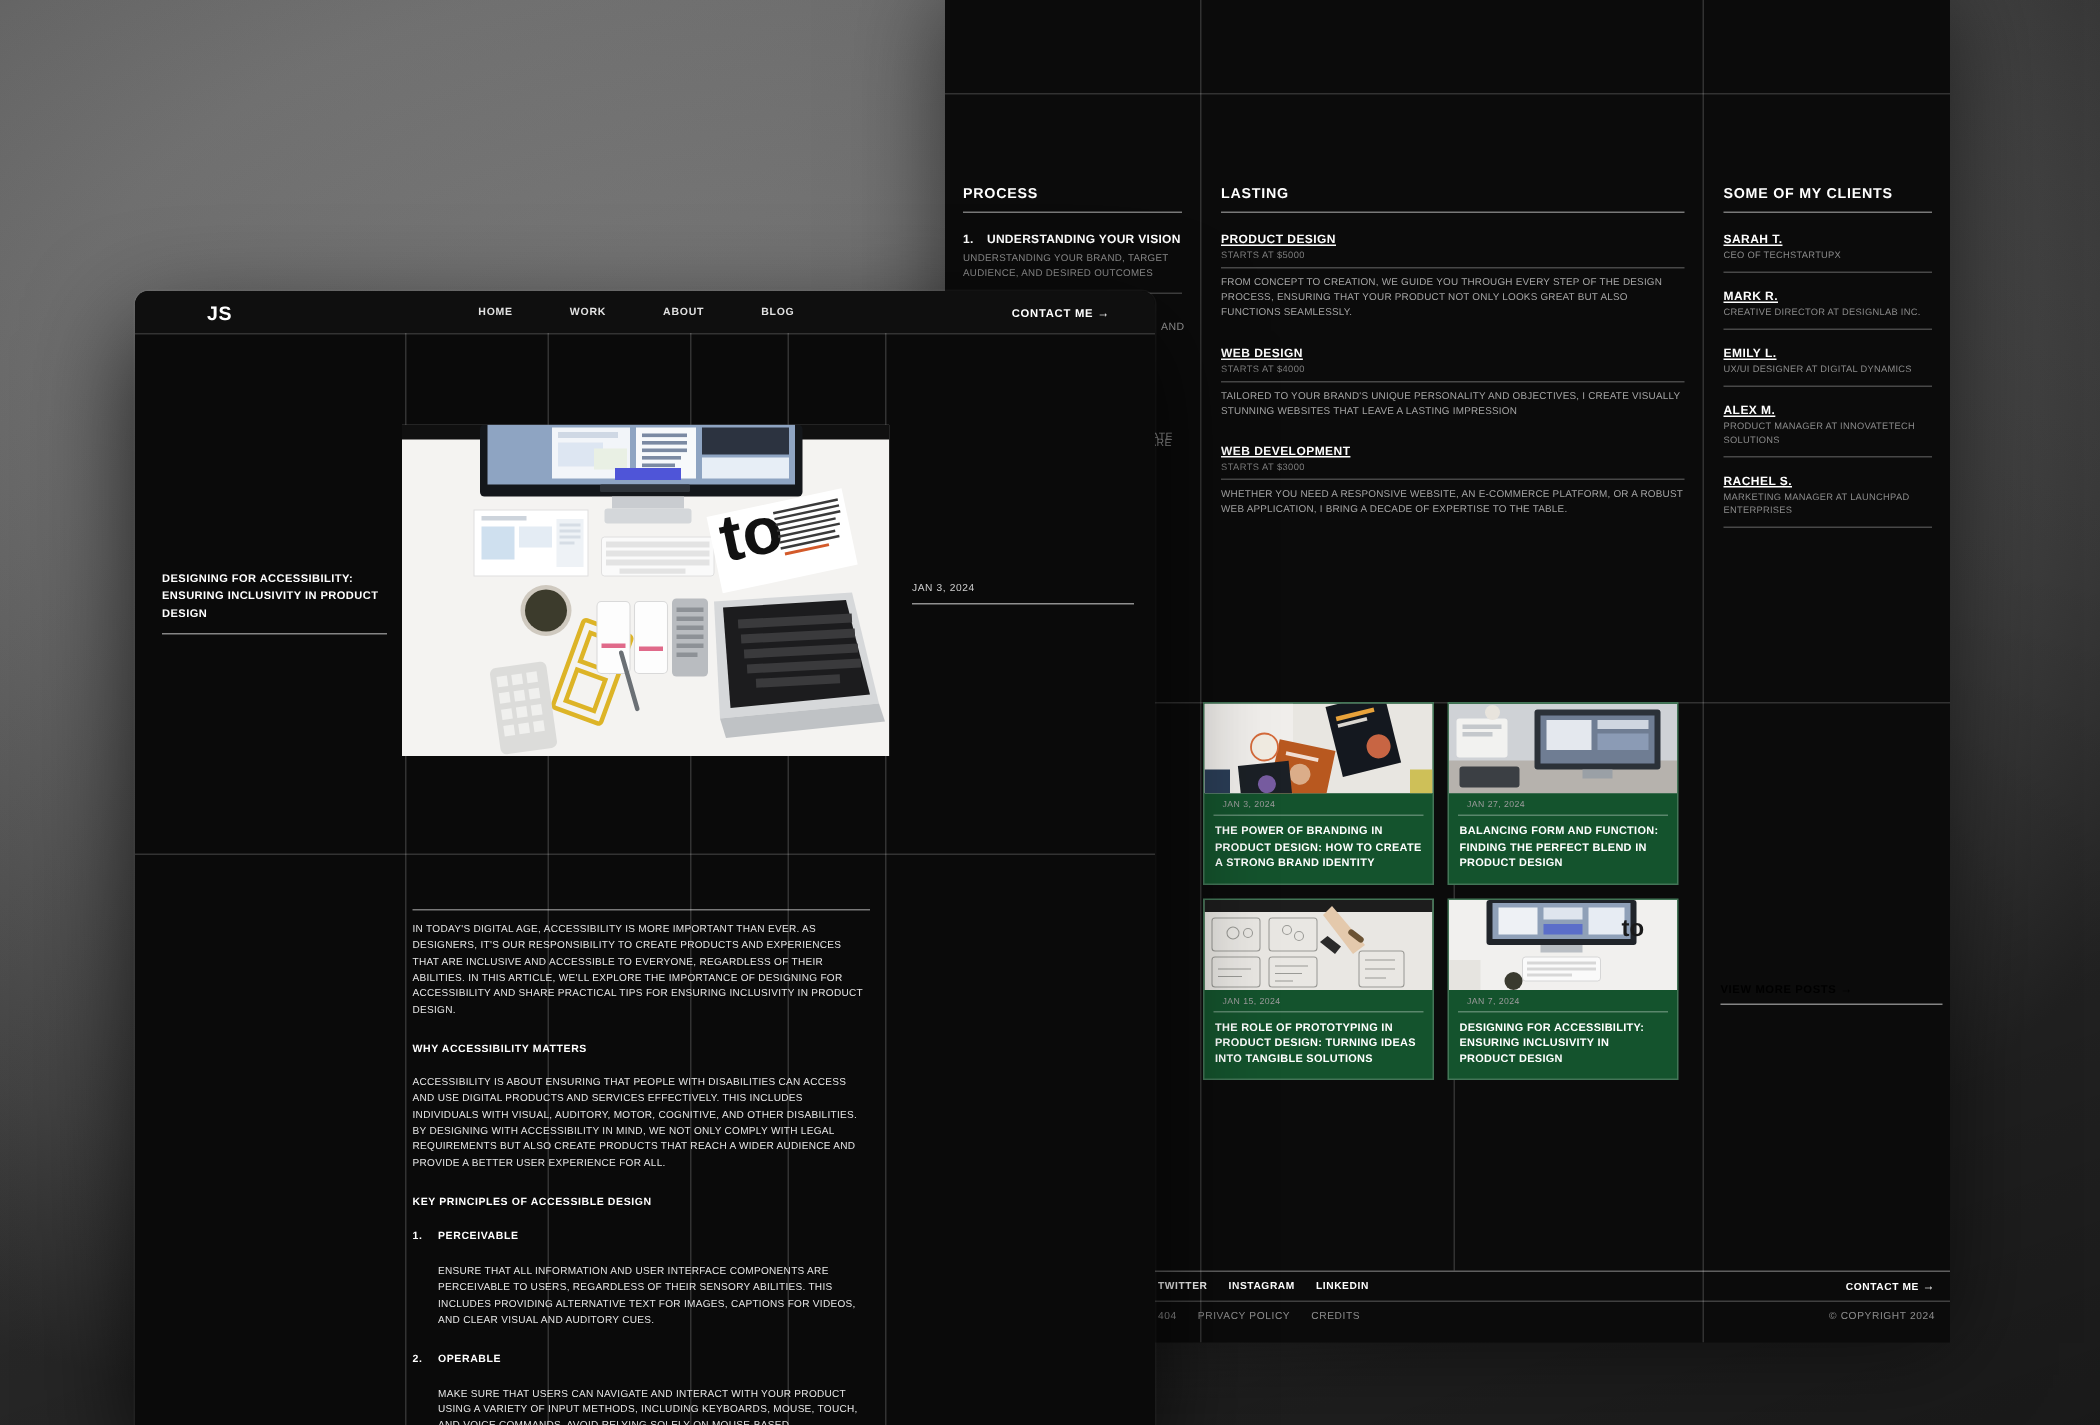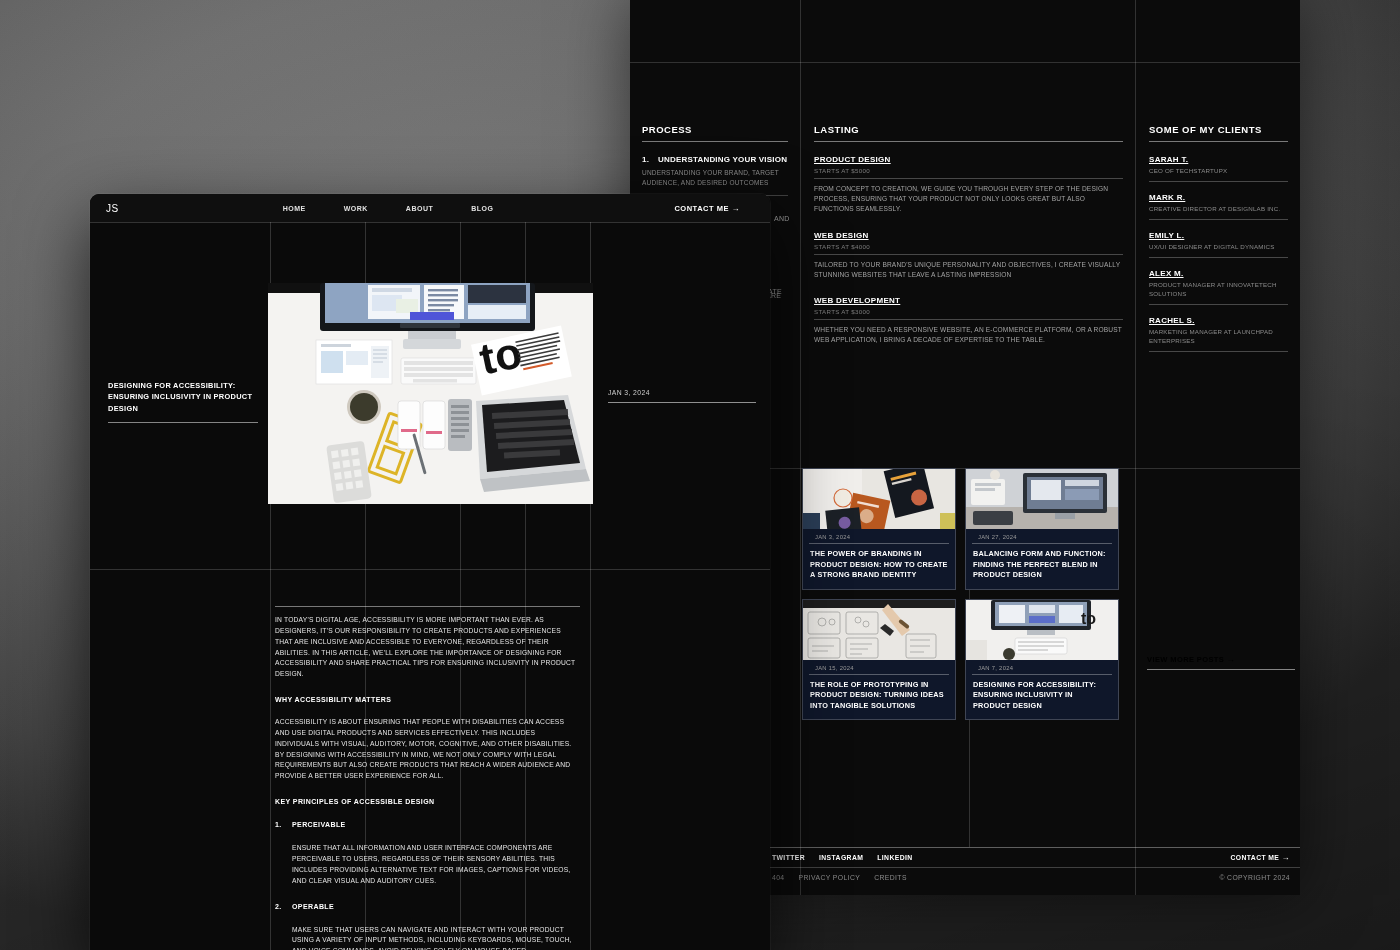--- a/index.html
+++ b/index.html
@@ -55,21 +55,21 @@
   .client-role{ font-size:6.2px; line-height:1.45; color:#8b8b8b; letter-spacing:.2px;
     padding-bottom:5px; border-bottom:1px solid rgba(255,255,255,.25); }
 
   
   .frag{ position:absolute; font-size:7px; color:#9a9a9a; letter-spacing:.3px; }
   .frag b{ color:#fff; font-size:11px; }
 
   
   .bg-cards{ position:absolute; left:172px; top:468px; width:340px; }
   .card-grid{ display:flex; flex-wrap:wrap; gap:9px; }
-  .card{ width:154px; background:#0f172a; border:1px solid rgba(255,255,255,.2); }
+  .card{ width:154px; background:#14532d; border:1px solid rgba(255,255,255,.2); }
   .card-thumb{ width:100%; height:60px; overflow:hidden; position:relative; }
   .card-date{ font-size:5.8px; color:#9b9b9b; letter-spacing:.3px; padding:5px 6px 3px 6px;
     border-bottom:1px solid rgba(255,255,255,.3); margin:0 6px; }
   .card-title{ font-size:7.3px; font-weight:bold; line-height:1.45; letter-spacing:.2px;
     padding:5px 7px 8px 7px; }
 
   .view-more{ position:absolute; left:1147px; top:655px; width:148px; }
   .view-more .vm-label{ font-size:7.5px; font-weight:bold; letter-spacing:.4px;
     padding-bottom:5px; border-bottom:1px solid rgba(255,255,255,.5); display:block; }
   .arrow{ font-size:8px; }
@@ -88,21 +88,21 @@
     position:absolute; left:90px; top:194px; width:680px; height:760px;
     background:#0a0a0a; color:#fff; border-radius:9px 9px 0 0; overflow:hidden;
     box-shadow:0 26px 70px rgba(0,0,0,.72), 0 0 0 1px rgba(255,255,255,.05);
   }
   .fg-grid{ position:absolute; inset:0; pointer-events:none; }
   .fg-grid .v{ position:absolute; top:28px; bottom:0; width:1px; background:rgba(255,255,255,.17); }
   .fg-grid .h{ position:absolute; left:0; right:0; height:1px; background:rgba(255,255,255,.17); }
 
   .nav{ position:relative; height:28px; display:flex; align-items:center; padding:0 16px;
     background:#0f0f0f; }
-  .logo{ font-size:10px; font-weight:normal; letter-spacing:.5px; }
+  .logo{ font-size:13px; font-weight:bold; letter-spacing:.5px;margin-left:32px; }
   .nav-links{ display:flex; gap:38px; margin-left:164px; }
   .nav-links a{ font-size:7px; font-weight:bold; color:#e2e2e2; letter-spacing:.5px; text-decoration:none; }
   .nav-cta{ position:absolute; right:30px; font-size:7.5px; font-weight:bold; letter-spacing:.5px; }
 
   .article-title{
     position:absolute; left:18px; top:186px; width:150px;
     font-size:7.4px; font-weight:bold; line-height:1.55; letter-spacing:.3px;
     padding-bottom:8px; border-bottom:1px solid rgba(255,255,255,.5);
   }
   .article-date{

